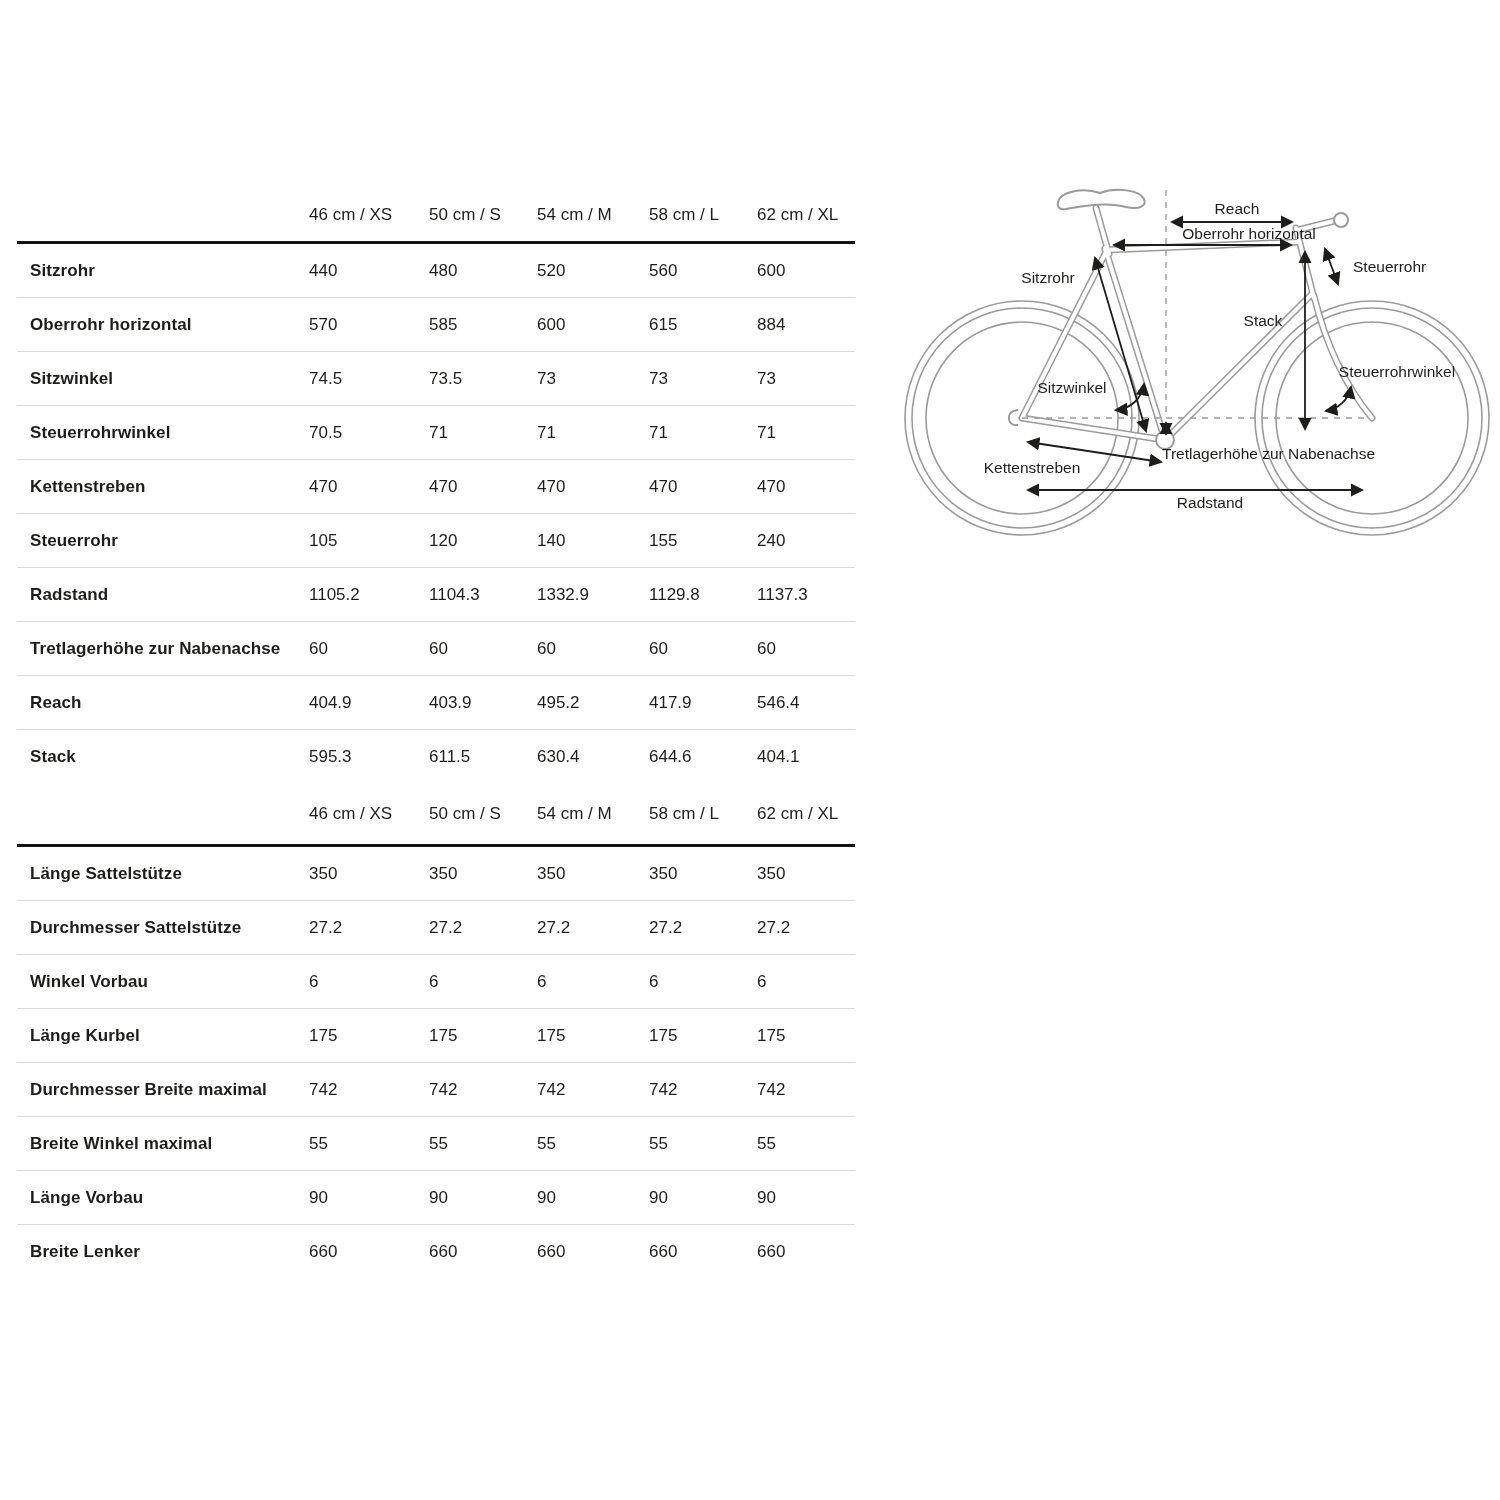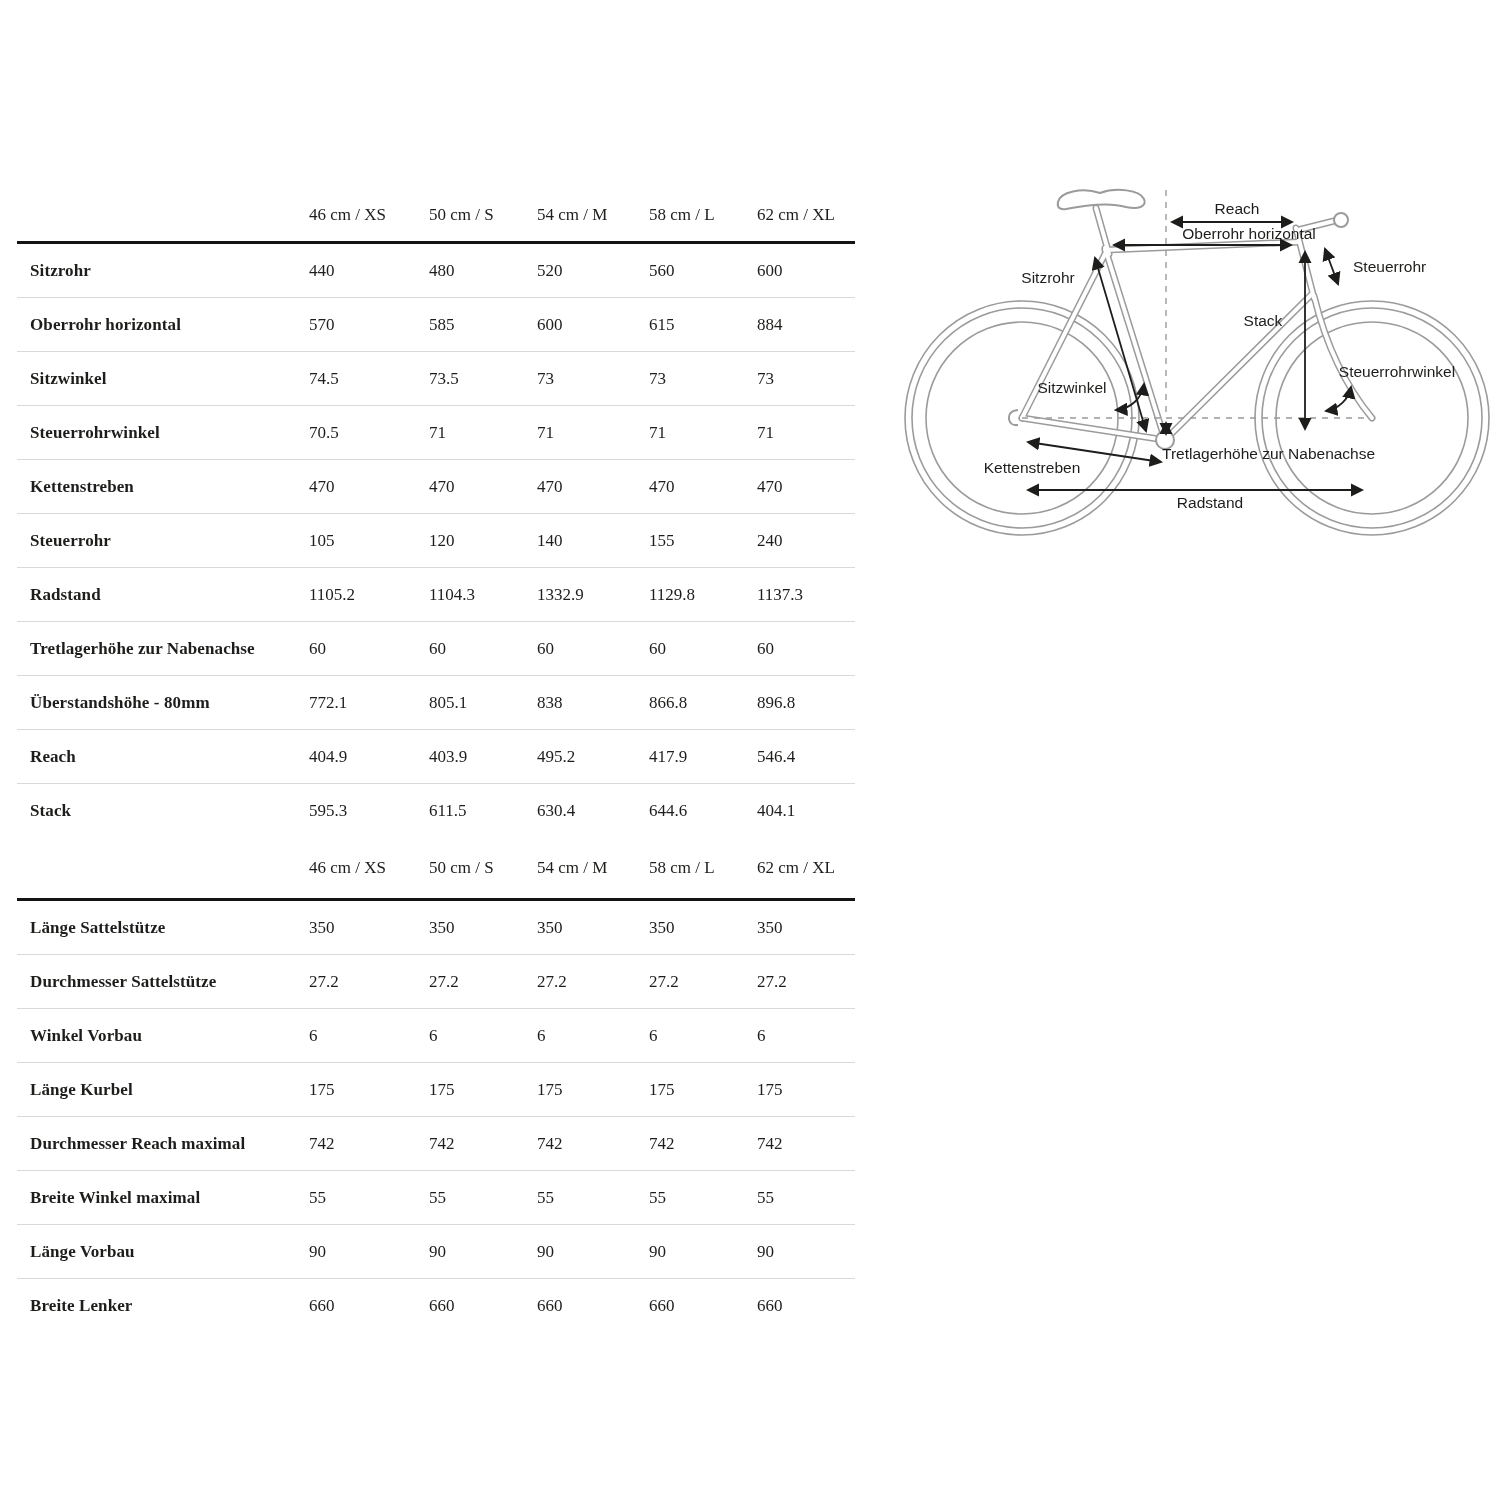--- a/index.html
+++ b/index.html
@@ -8,21 +8,21 @@
     font-family:"Liberation Sans", sans-serif;color:#1d1d1b;
     -webkit-font-smoothing:antialiased;overflow:hidden;
   }
   
   .geo{position:absolute;left:17px;top:187px;width:838px;}
   .grid-row{
     display:grid;
     grid-template-columns:292px 120px 108px 112px 108px 1fr;
     align-items:center;height:53px;
     border-bottom:1px solid #d9d9d9;
-    font-size:17px;line-height:1;font-family:Liberation Serif, serif;
+    font-size:17px;line-height:1;
   }
   .thead-row{height:54px;border-bottom:3px solid #141414;font-weight:400;}
   .thead-row.second{height:61px;}
   .tbody .grid-row:last-child{border-bottom:none;}
   .row-label{font-weight:700;padding-left:13px;letter-spacing:.1px;}
   .cell,.col-head{font-weight:400;}
   
   .diagram{position:absolute;left:900px;top:170px;width:600px;height:380px;}
   .diagram text{
     font-family:"Liberation Sans", sans-serif;
@@ -114,28 +114,20 @@
 
   <div class="grid-row">
     <div class="row-label">Tretlagerhöhe zur Nabenachse</div>
     <div class="cell">60</div>
     <div class="cell">60</div>
     <div class="cell">60</div>
     <div class="cell">60</div>
     <div class="cell">60</div>
   </div>
 
-  <div class="grid-row">
-    <div class="row-label">Überstandshöhe - 80mm</div>
-    <div class="cell">772.1</div>
-    <div class="cell">805.1</div>
-    <div class="cell">838</div>
-    <div class="cell">866.8</div>
-    <div class="cell">896.8</div>
-  </div>
 
   <div class="grid-row">
     <div class="row-label">Reach</div>
     <div class="cell">404.9</div>
     <div class="cell">403.9</div>
     <div class="cell">495.2</div>
     <div class="cell">417.9</div>
     <div class="cell">546.4</div>
   </div>
 
@@ -190,21 +182,21 @@
   <div class="grid-row">
     <div class="row-label">Länge Kurbel</div>
     <div class="cell">175</div>
     <div class="cell">175</div>
     <div class="cell">175</div>
     <div class="cell">175</div>
     <div class="cell">175</div>
   </div>
 
   <div class="grid-row">
-    <div class="row-label">Durchmesser Reach maximal</div>
+    <div class="row-label">Durchmesser Breite maximal</div>
     <div class="cell">742</div>
     <div class="cell">742</div>
     <div class="cell">742</div>
     <div class="cell">742</div>
     <div class="cell">742</div>
   </div>
 
   <div class="grid-row">
     <div class="row-label">Breite Winkel maximal</div>
     <div class="cell">55</div>

